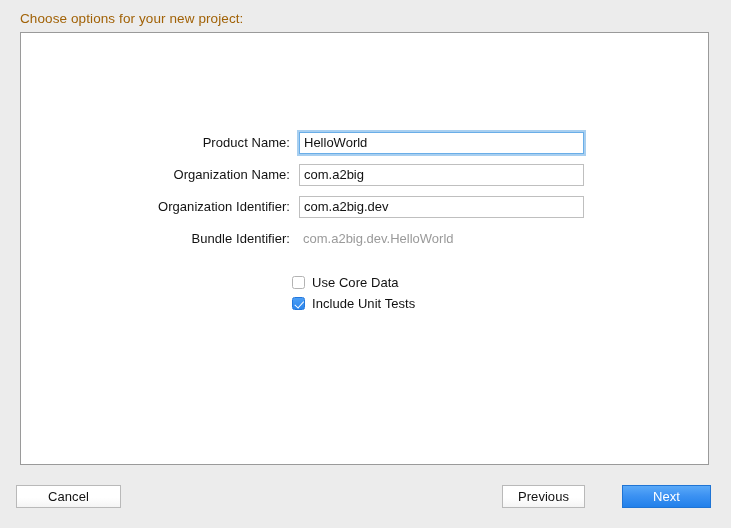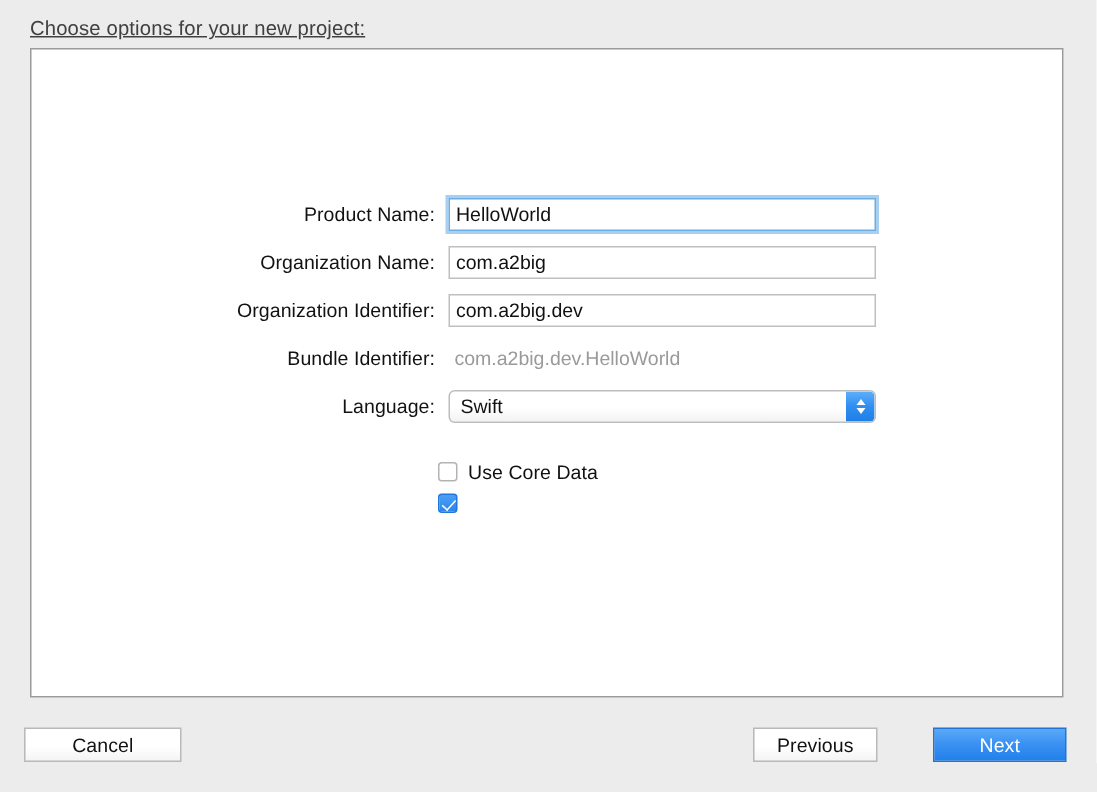--- a/index.html
+++ b/index.html
@@ -18,23 +18,22 @@
     -webkit-font-smoothing: antialiased;
     position: relative;
   }
 
   
   #dialog-prompt {
     position: absolute;
     left: 20px;
     top: 11px;
     font-size: 13.5px;
-    color: #404040;
+    color: #a16207;
     letter-spacing: 0.1px;
-    text-decoration: underline;
   }
 
   
   #options-panel {
     position: absolute;
     left: 20px;
     top: 32px;
     width: 689px;
     height: 433px;
     background: #ffffff;
@@ -245,42 +244,31 @@
       </div>
     </div>
 
     <div class="form-row">
       <div class="field-label">Bundle Identifier:</div>
       <div class="field-control">
         <div class="static-value">com.a2big.dev.HelloWorld</div>
       </div>
     </div>
 
-    <div class="form-row">
-      <div class="field-label">Language:</div>
-      <div class="field-control">
-        <div class="select-field">
-          <span>Swift</span>
-          <span class="stepper-btn">
-            <span class="chev chev-up"></span>
-            <span class="chev chev-down"></span>
-          </span>
-        </div>
-      </div>
-    </div>
 
     <div id="checkbox-group">
 
       <div class="checkbox-row">
         <span class="checkbox-box"></span>
         <span class="checkbox-label">Use Core Data</span>
       </div>
 
       <div class="checkbox-row">
         <span class="checkbox-box checked"></span>
+        <span class="checkbox-label">Include Unit Tests</span>
       </div>
 
 
     </div>
 
   </div>
 </div>
 
 <div class="btn" id="cancel-button">Cancel</div>
 

